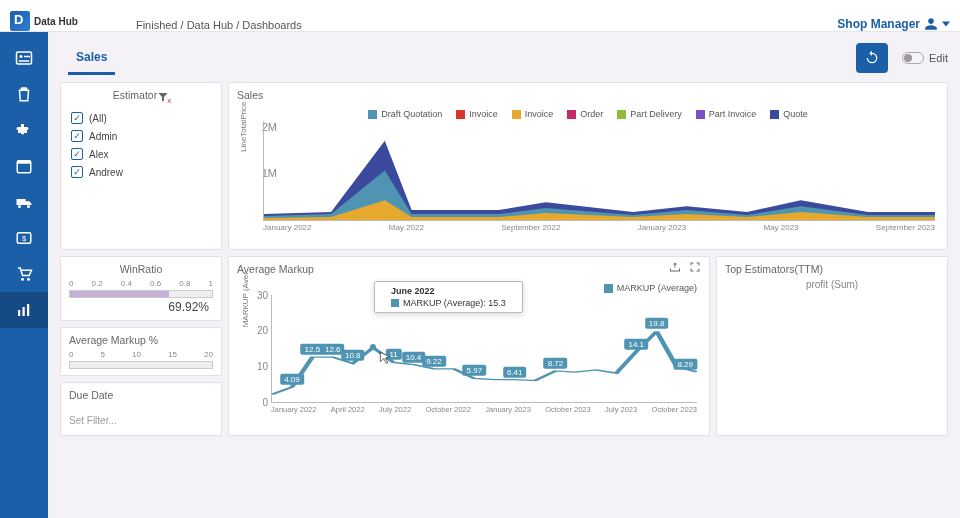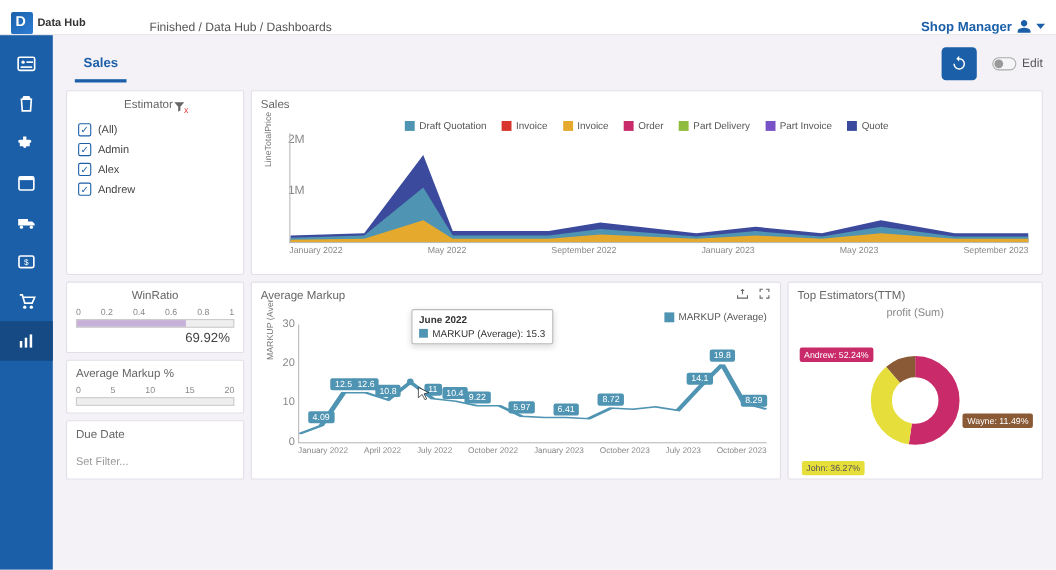--- a/index.html
+++ b/index.html
@@ -75,21 +75,21 @@
 
 .markup-card { grid-column: 2; grid-row: 2; }
 .card-tools { position: absolute; right: 8px; top: 4px; display: flex; gap: 8px; }
 .card-tools svg { width: 12px; height: 12px; fill: #666; }
 .markup-legend { display: flex; justify-content: flex-end; margin: 8px 4px 2px; }
 .markup-chart { position: relative; height: 108px; margin-left: 34px; margin-right: 4px; border-left: 1px solid #bbb; border-bottom: 1px solid #bbb; }
 .mu-ytick { position: absolute; font-size: 10px; color: #888; left: -4px; transform: translate(-100%, -50%); }
 .mu-pt-box { position: absolute; background: #4f94b2; color: #fff; font-size: 8px; padding: 1px 4px; border-radius: 2px; transform: translate(-50%, -120%); white-space: nowrap; }
 .mu-dot { position: absolute; width: 6px; height: 6px; background: #4f94b2; border-radius: 50%; transform: translate(-50%, -50%); }
 .markup-x { display: flex; justify-content: space-between; font-size: 7.5px; color: #888; margin-left: 34px; margin-right: 4px; margin-top: 2px; }
-.tooltip { position: absolute; background: #fff; border: 1px solid #bbb; padding: 4px 6px; font-size: 9px; color: #333; box-shadow: 0 2px 6px rgba(0,0,0,0.15); border-radius: 2px; z-index: 10; }
+.tooltip { position: absolute; background: #fff; border: 1px solid #bbb; padding: 4px 16px; font-size: 9px; color: #333; box-shadow: 0 2px 6px rgba(0,0,0,0.15); border-radius: 2px; z-index: 10; }
 .tooltip .tt-title { font-weight: 600; margin-bottom: 2px; }
 .tooltip .tt-row { display: flex; align-items: center; gap: 4px; }
 .tooltip .tt-row .sw { width: 8px; height: 8px; background: #4f94b2; }
 .cursor-icon { position: absolute; width: 14px; height: 14px; z-index: 11; }
 
 
 .topest-card { grid-column: 3; grid-row: 2; }
 .donut-wrap { position: relative; height: 140px; margin-top: 4px; }
 .profit-title { text-align: center; color: #888; font-size: 10px; }
 .donut-label { position: absolute; font-size: 8px; color: #fff; padding: 2px 4px; border-radius: 2px; white-space: nowrap; }
@@ -376,27 +376,17 @@
             <span>October 2023</span>
             <span>July 2023</span>
             <span>October 2023</span>
           </div>
         </div>
       </div>
 
       <div class="card topest-card">
         <div class="card-title">Top Estimators(TTM)</div>
         <div class="profit-title">profit (Sum)</div>
-        <div class="donut-wrap">
-          <svg viewBox="0 0 100 100" style="position:absolute;left:50%;top:50%;width:96px;height:96px;transform:translate(-50%,-50%)">
-            <circle cx="50" cy="50" r="32" fill="none" stroke="#c92a6a" stroke-width="20" stroke-dasharray="105 200" transform="rotate(-90 50 50)"></circle>
-            <circle cx="50" cy="50" r="32" fill="none" stroke="#e6de3a" stroke-width="20" stroke-dasharray="73 200" stroke-dashoffset="-105" transform="rotate(-90 50 50)"></circle>
-            <circle cx="50" cy="50" r="32" fill="none" stroke="#8a5a36" stroke-width="20" stroke-dasharray="23 200" stroke-dashoffset="-178" transform="rotate(-90 50 50)"></circle>
-          </svg>
-          <div class="donut-label" style="left:2px; top:22px; background:#c92a6a">Andrew: 52.24%</div>
-          <div class="donut-label" style="left:4px; bottom:2px; background:#e6de3a; color:#555">John: 36.27%</div>
-          <div class="donut-label" style="right:0px; top:82px; background:#8a5a36">Wayne: 11.49%</div>
-        </div>
       </div>
 
     </div>
   </div>
 </div>
 
 </body></html>

